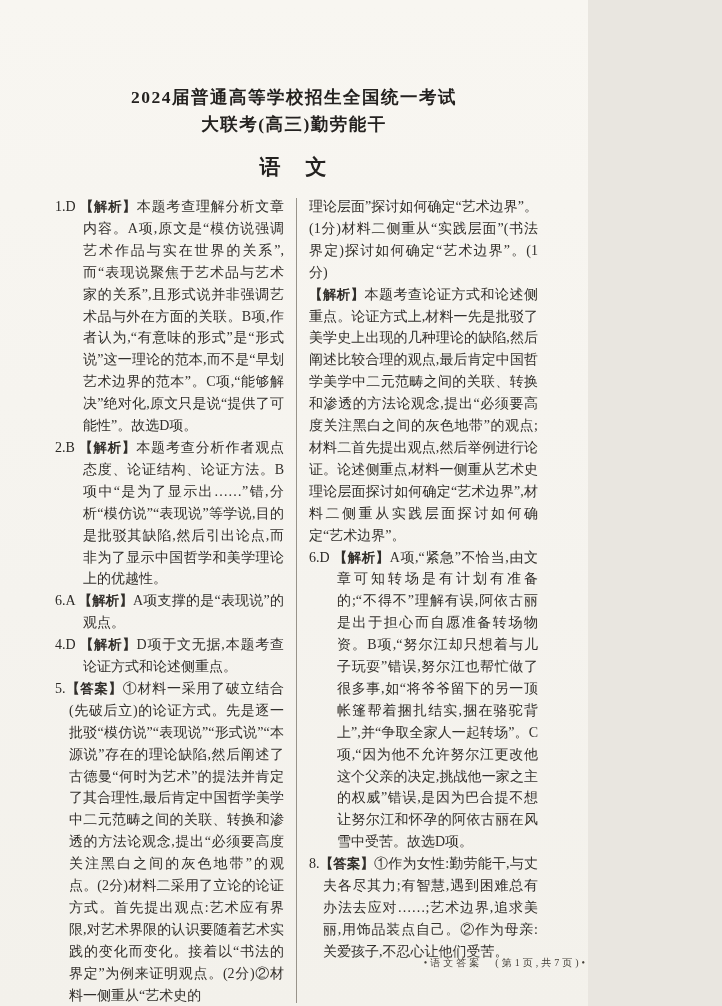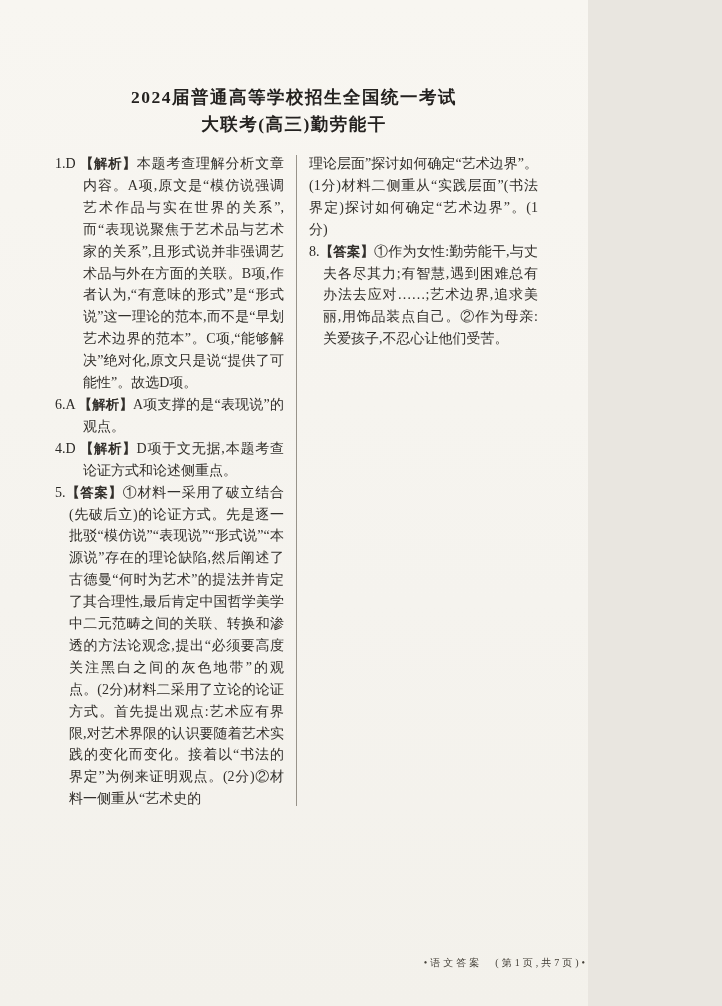--- a/index.html
+++ b/index.html
@@ -56,35 +56,39 @@
   }
 </style>
 </head>
 <body>
 
 <div class="page">
 
   <div class="header">
     <div class="title-line">2024届普通高等学校招生全国统一考试</div>
     <div class="title-line">大联考(高三)勤劳能干</div>
+    <div class="subject">语　文</div>
   </div>
 
   <div class="columns">
 
     <div class="col">
       <p class="para hang2"><span class="num">1.D </span><span class="tag">【解析】</span><span class="txt">本题考查理解分析文章内容。A项,原文是“模仿说强调艺术作品与实在世界的关系”,而“表现说聚焦于艺术品与艺术家的关系”,且形式说并非强调艺术品与外在方面的关联。B项,作者认为,“有意味的形式”是“形式说”这一理论的范本,而不是“早划艺术边界的范本”。C项,“能够解决”绝对化,原文只是说“提供了可能性”。故选D项。</span></p>
+      <p class="para hang2"><span class="num">2.B </span><span class="tag">【解析】</span><span class="txt">本题考查分析作者观点态度、论证结构、论证方法。B项中“是为了显示出……”错,分析“模仿说”“表现说”等学说,目的是批驳其缺陷,然后引出论点,而非为了显示中国哲学和美学理论上的优越性。</span></p>
       <p class="para hang2"><span class="num">6.A </span><span class="tag">【解析】</span><span class="txt">A项支撑的是“表现说”的观点。</span></p>
       <p class="para hang2"><span class="num">4.D </span><span class="tag">【解析】</span><span class="txt">D项于文无据,本题考查论证方式和论述侧重点。</span></p>
       <p class="para hang1"><span class="num">5.</span><span class="tag">【答案】</span><span class="txt">①材料一采用了破立结合(先破后立)的论证方式。先是逐一批驳“模仿说”“表现说”“形式说”“本源说”存在的理论缺陷,然后阐述了古德曼“何时为艺术”的提法并肯定了其合理性,最后肯定中国哲学美学中二元范畴之间的关联、转换和渗透的方法论观念,提出“必须要高度关注黑白之间的灰色地带”的观点。(2分)材料二采用了立论的论证方式。首先提出观点:艺术应有界限,对艺术界限的认识要随着艺术实践的变化而变化。接着以“书法的界定”为例来证明观点。(2分)②材料一侧重从“艺术史的</span></p>
     </div>
 
     <div class="col-divider"></div>
 
     <div class="col">
       <p class="para"><span class="txt">理论层面”探讨如何确定“艺术边界”。(1分)材料二侧重从“实践层面”(书法界定)探讨如何确定“艺术边界”。(1分)</span></p>
+      <p class="para"><span class="tag">【解析】</span><span class="txt">本题考查论证方式和论述侧重点。论证方式上,材料一先是批驳了美学史上出现的几种理论的缺陷,然后阐述比较合理的观点,最后肯定中国哲学美学中二元范畴之间的关联、转换和渗透的方法论观念,提出“必须要高度关注黑白之间的灰色地带”的观点;材料二首先提出观点,然后举例进行论证。论述侧重点,材料一侧重从艺术史理论层面探讨如何确定“艺术边界”,材料二侧重从实践层面探讨如何确定“艺术边界”。</span></p>
+      <p class="para hang2"><span class="num">6.D </span><span class="tag">【解析】</span><span class="txt">A项,“紧急”不恰当,由文章可知转场是有计划有准备的;“不得不”理解有误,阿依古丽是出于担心而自愿准备转场物资。B项,“努尔江却只想着与儿子玩耍”错误,努尔江也帮忙做了很多事,如“将爷爷留下的另一顶帐篷帮着捆扎结实,捆在骆驼背上”,并“争取全家人一起转场”。C项,“因为他不允许努尔江更改他这个父亲的决定,挑战他一家之主的权威”错误,是因为巴合提不想让努尔江和怀孕的阿依古丽在风雪中受苦。故选D项。</span></p>
       <p class="para hang1"><span class="num">8.</span><span class="tag">【答案】</span><span class="txt">①作为女性:勤劳能干,与丈夫各尽其力;有智慧,遇到困难总有办法去应对……;艺术边界,追求美丽,用饰品装点自己。②作为母亲:关爱孩子,不忍心让他们受苦。</span></p>
     </div>
 
   </div>
 
   <div class="footer">•语文答案　(第1页,共7页)•</div>
 
 </div>
 
 </body></html>

